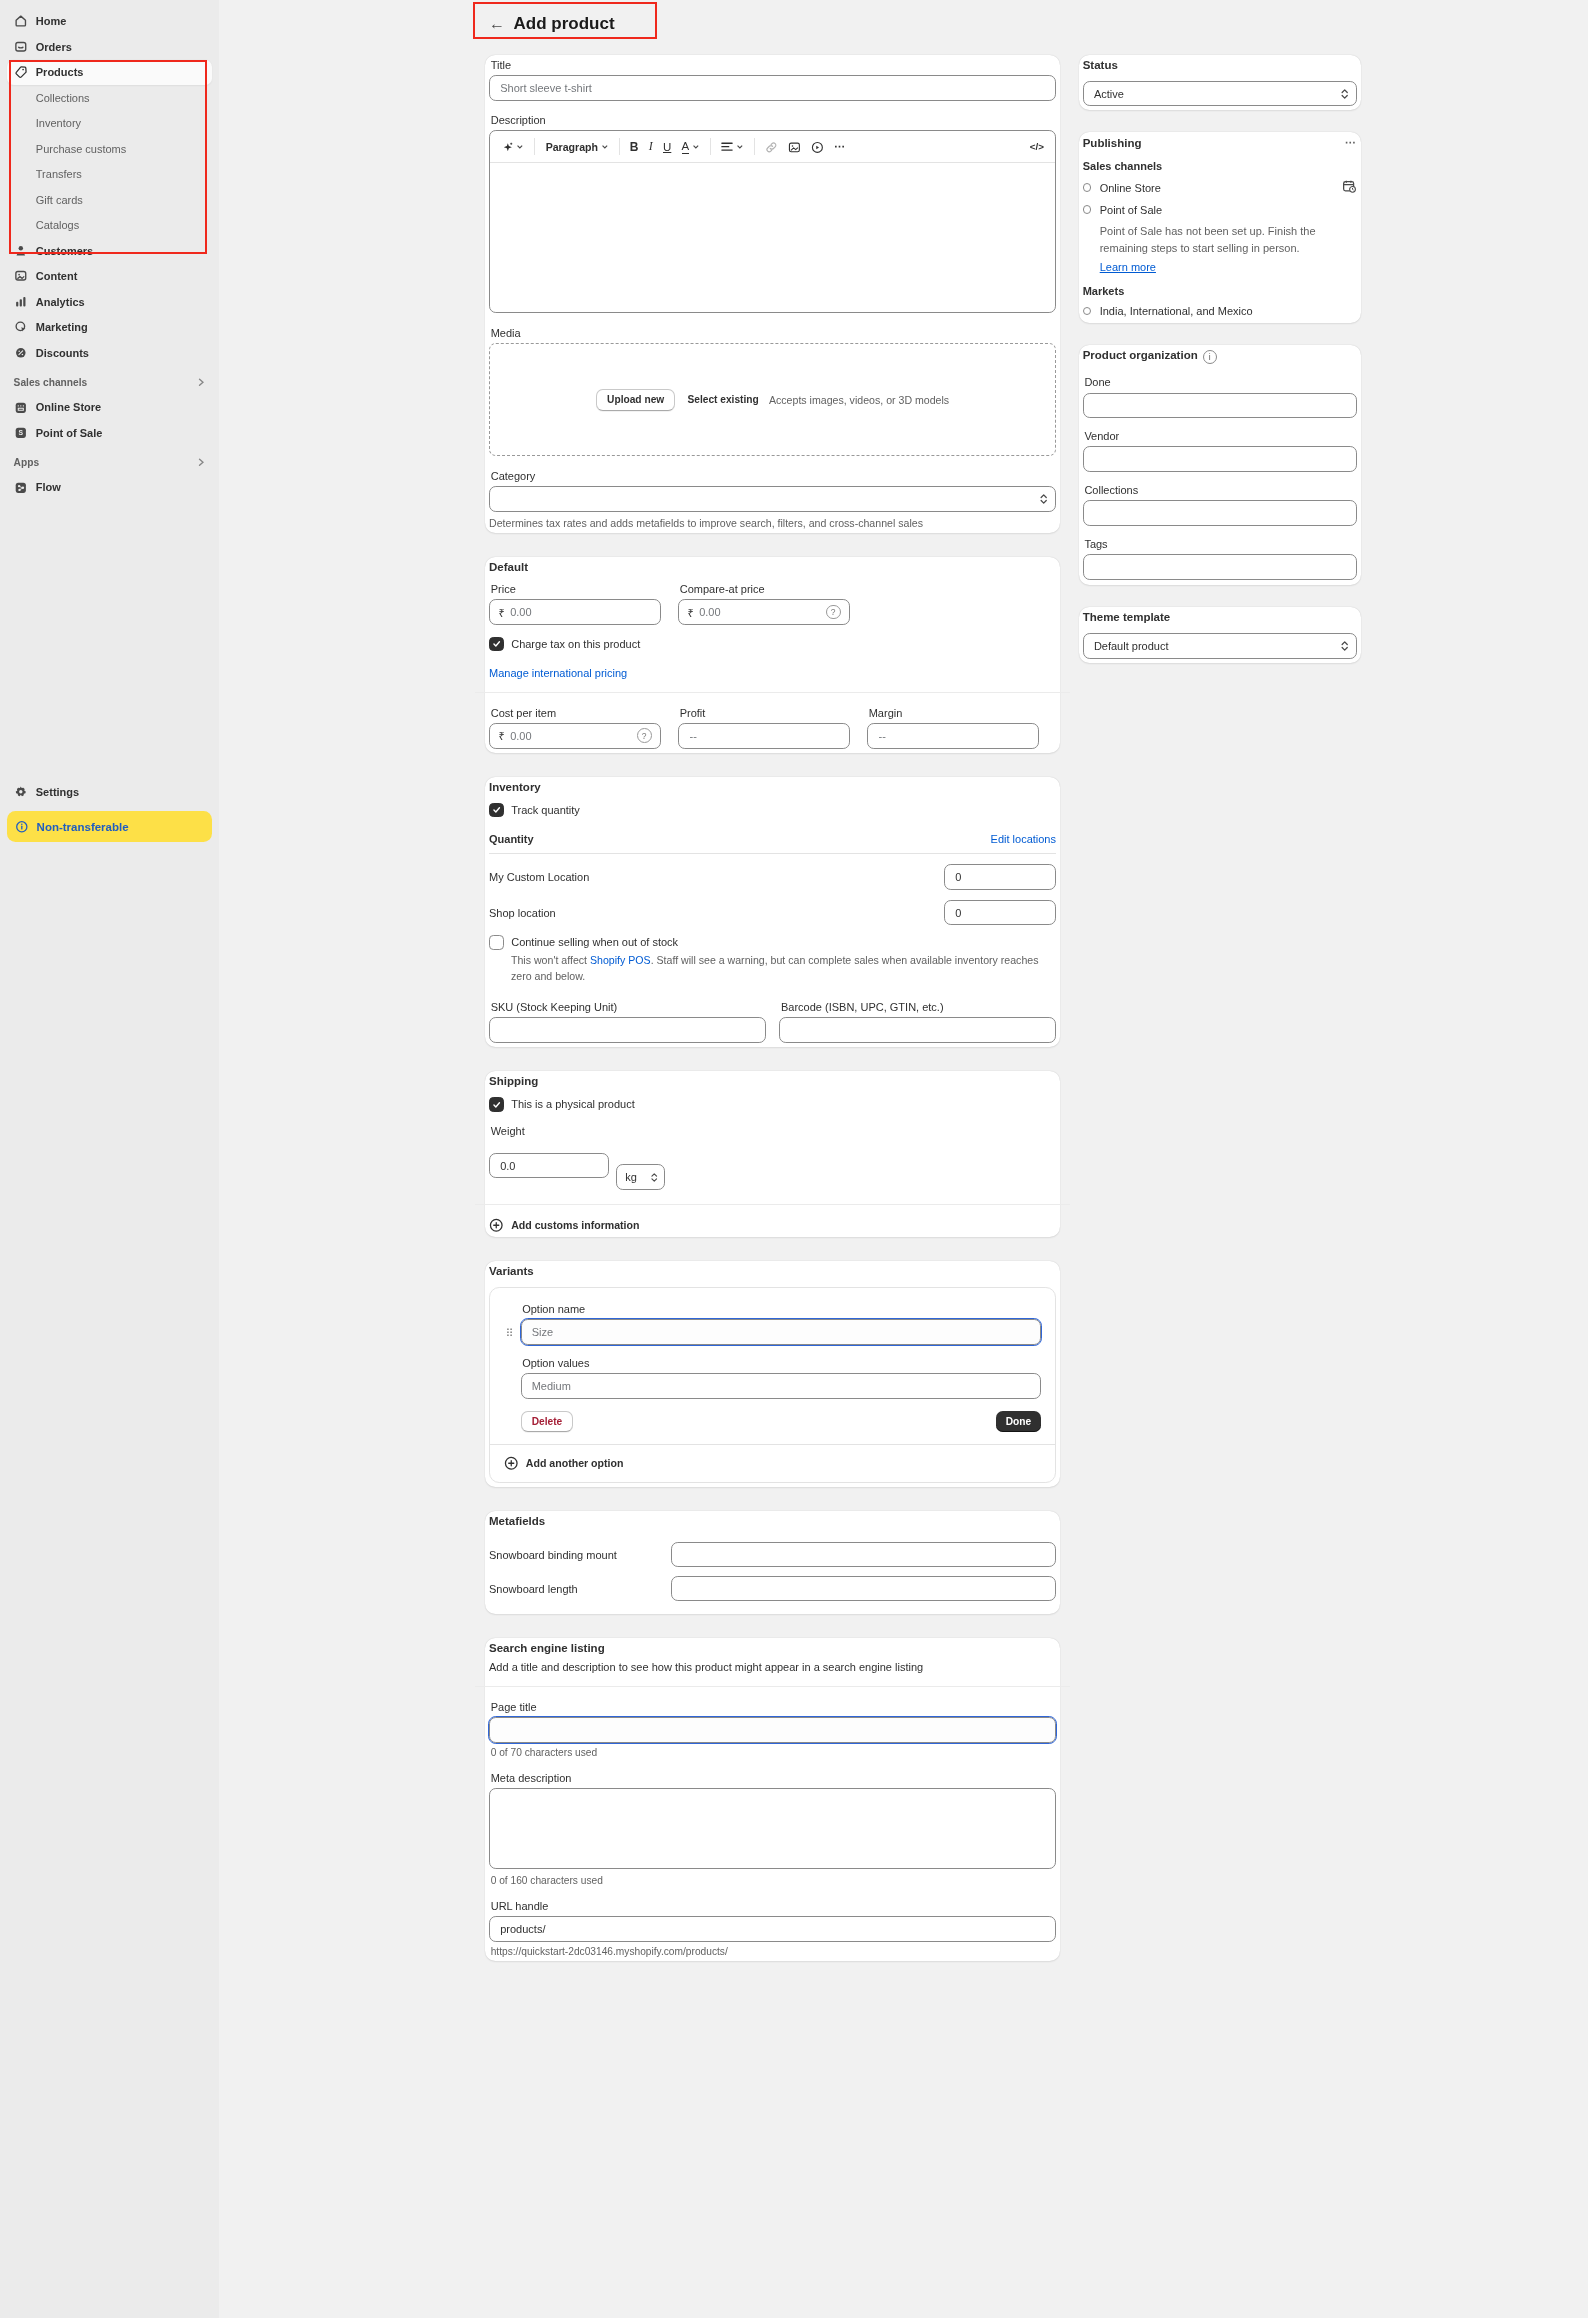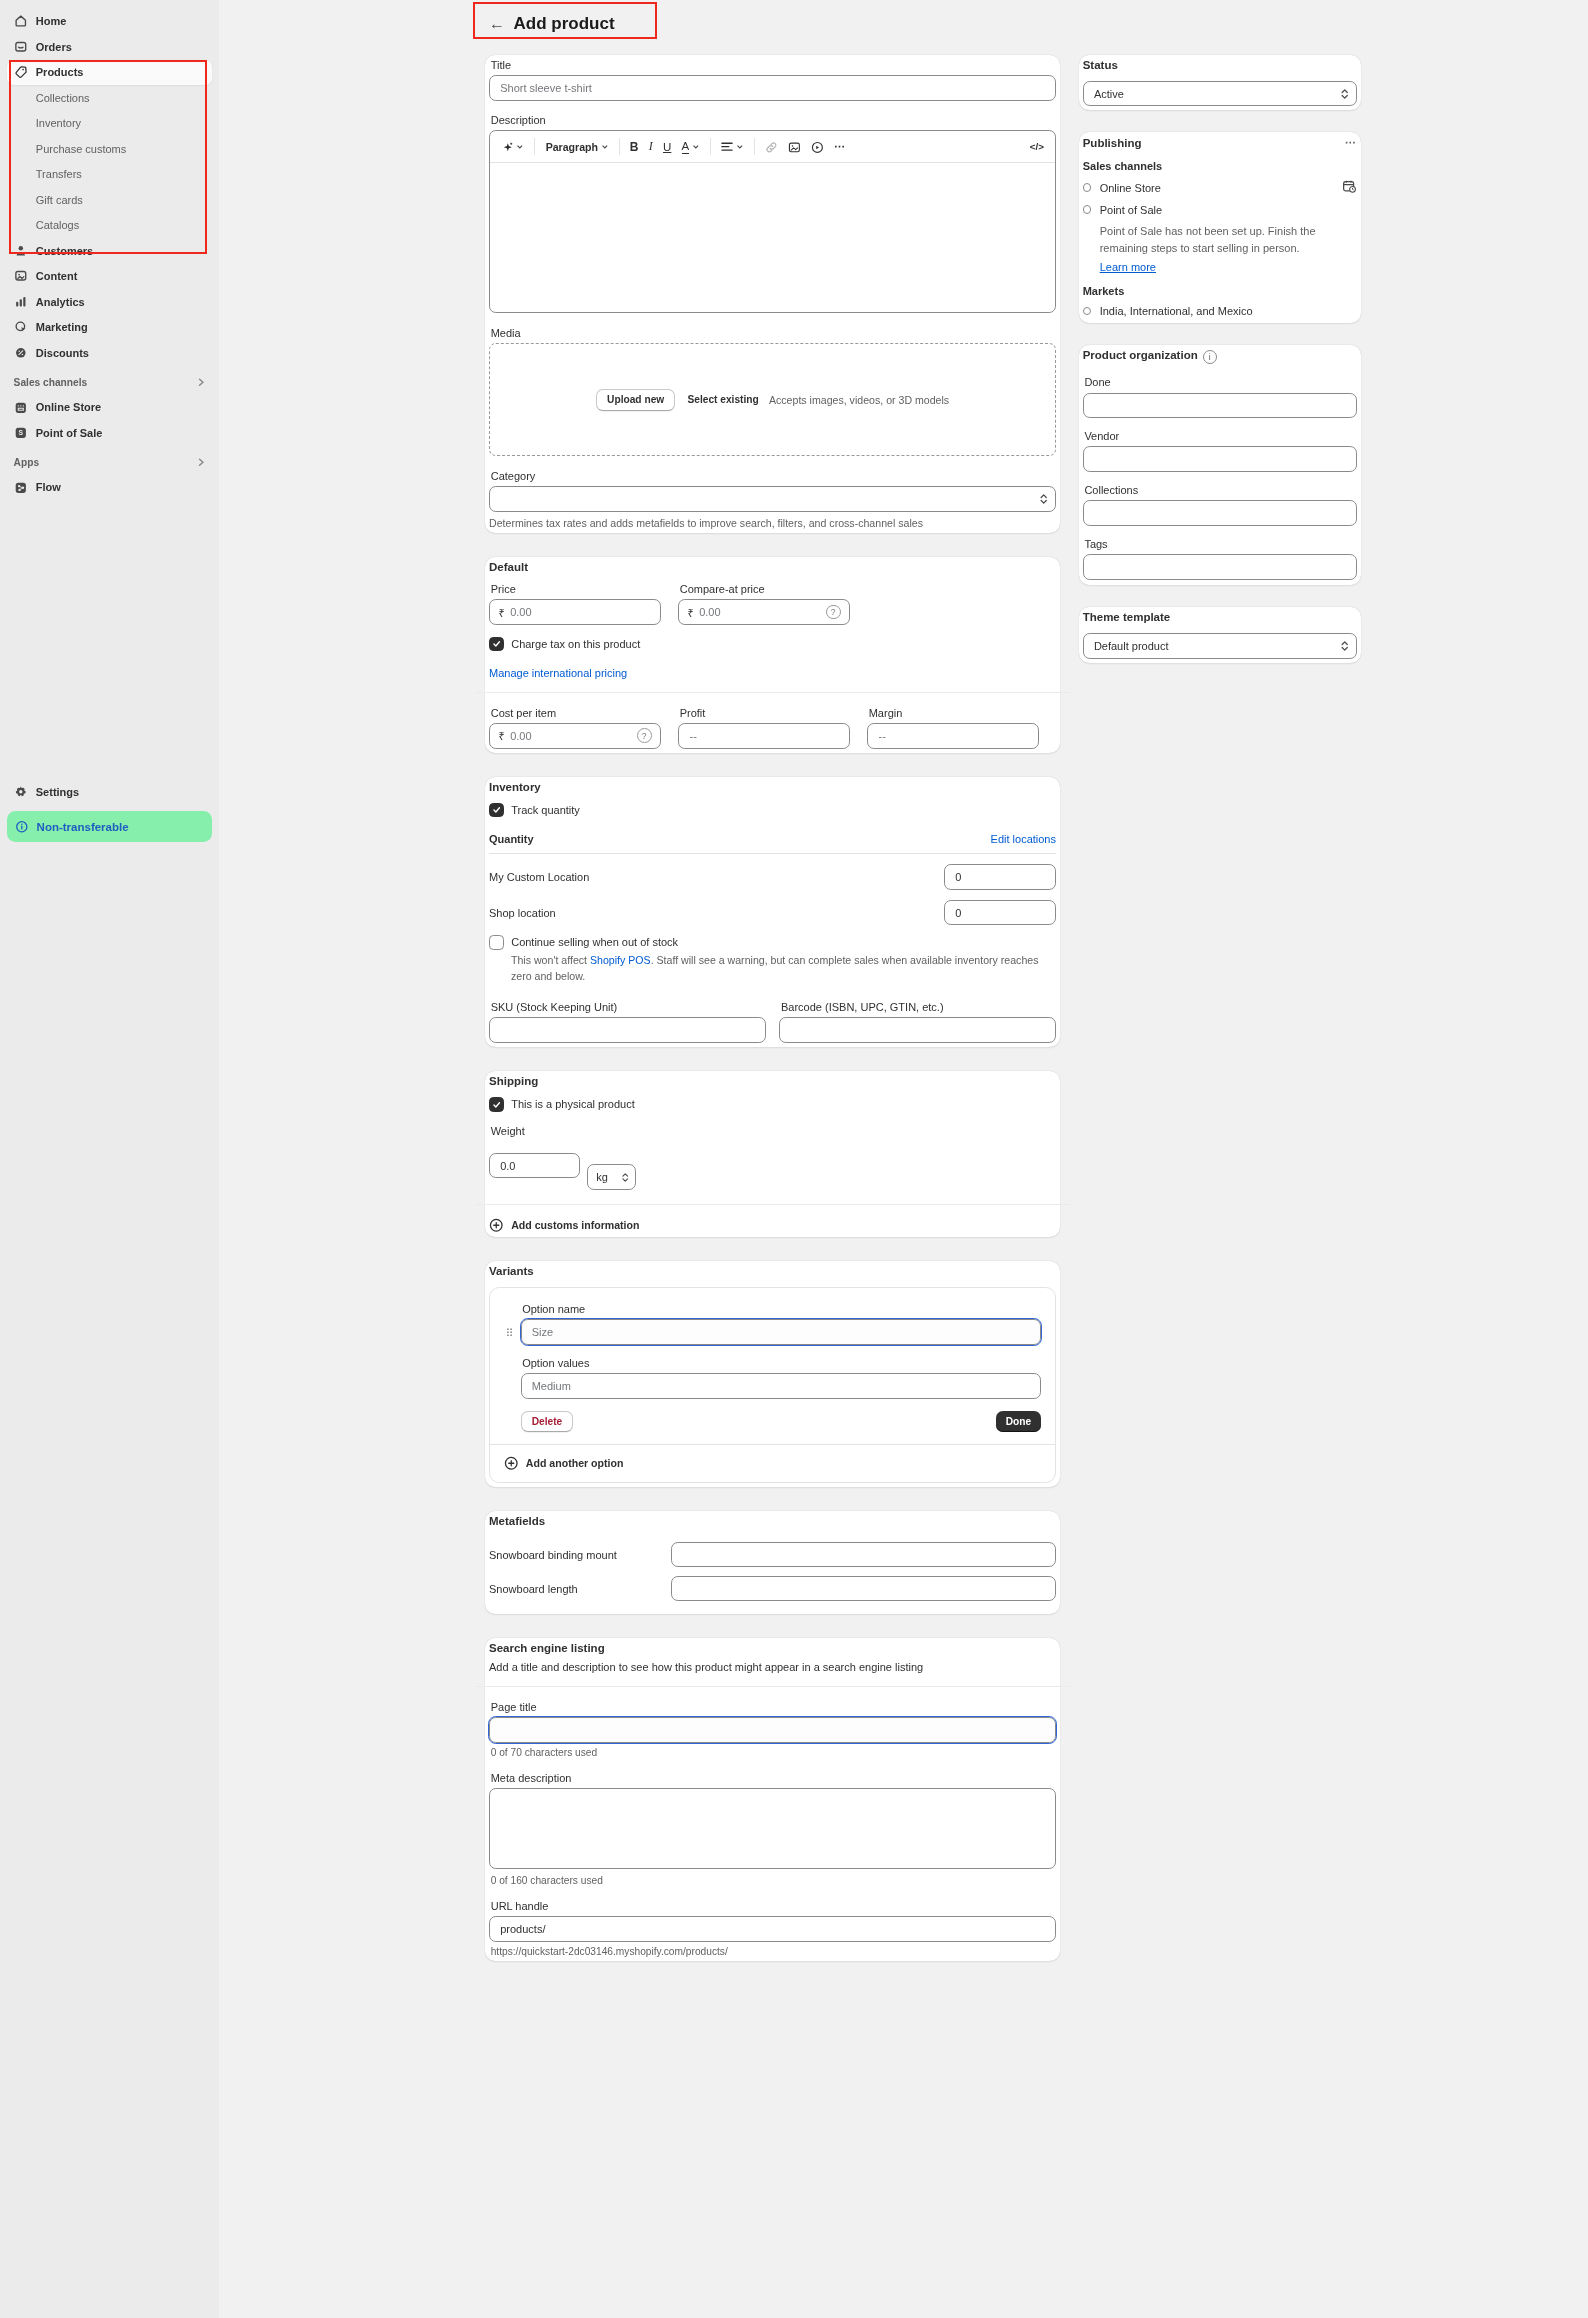--- a/index.html
+++ b/index.html
@@ -13,21 +13,21 @@
   
   .sidebar{position:absolute;left:0;top:0;width:219px;height:100%;background:#ebebeb;padding-top:8.5px;box-sizing:border-box;}
   .nav-item{display:flex;align-items:center;height:25.5px;margin:0 6.8px;padding:0 6.8px;border-radius:6.8px;cursor:pointer;}
   .nav-item .ic{width:14.5px;height:14.5px;margin-right:7.7px;display:flex;align-items:center;justify-content:center;color:#4a4a4a;flex:0 0 14.5px;}
   .nav-item .lbl{font-weight:700;color:#303030;font-size:11px;}
   .nav-item.selected{background:#fafafa;box-shadow:0 0.9px 1.7px rgba(0,0,0,.06);}
   .nav-sub{display:flex;align-items:center;height:25.5px;margin:0 6.8px;padding:0 6.8px 0 29px;border-radius:6.8px;color:#616161;font-size:11px;cursor:pointer;}
   .nav-head{display:flex;align-items:center;justify-content:space-between;height:24px;margin:5.1px 6.8px 0 6.8px;padding:0 6.8px;color:#616161;font-size:10.2px;font-weight:700;}
   .nav-head .chev{color:#868686;}
   .sidebar-bottom{position:absolute;left:0;top:779px;width:219px;}
-  .badge-pill{display:flex;align-items:center;height:31px;margin:6.8px 6.8px 0 6.8px;padding:0 8.5px;border-radius:8.5px;background:#86efac;color:#1f5dc2;font-weight:700;font-size:11.5px;}
+  .badge-pill{display:flex;align-items:center;height:31px;margin:6.8px 6.8px 0 6.8px;padding:0 8.5px;border-radius:8.5px;background:#fde047;color:#1f5dc2;font-weight:700;font-size:11.5px;}
   .badge-pill .ic{margin-right:7.7px;display:flex;}
   
   .anno{position:absolute;border:2.6px solid #ef281c;pointer-events:none;z-index:50;}
   
   .content{position:absolute;left:219px;top:0;width:1369px;}
   .page-header{display:flex;align-items:center;height:48px;padding-left:270px;box-sizing:border-box;}
   .back-arrow{font-size:16px;color:#4a4a4a;margin-right:8.5px;cursor:pointer;}
   .page-title{font-size:17px;font-weight:700;color:#1a1a1a;}
   .columns{display:flex;gap:18.7px;margin-left:266px;margin-top:6.8px;padding-bottom:25.5px;}
   .main-col{width:575px;display:flex;flex-direction:column;gap:24px;}
@@ -479,21 +479,21 @@
         <div class="chk-row">
           <span class="chk checked">
             <svg width="9.4" height="9.4" viewBox="0 0 12 12">
                 <path d="m2.5 6.5 2.4 2.4 4.6-5.4" fill="none" stroke="#fff" stroke-width="1.8" stroke-linecap="round" stroke-linejoin="round"></path>
               </svg>
           </span>
           <span class="chk-lbl">This is a physical product</span>
         </div>
         <label class="fld-label" style="margin-top:13.6px;">Weight</label>
         <div style="display:flex;gap:6.8px;align-items:center;">
-          <input class="tin" style="width: 91px;" value="0.0">
+          <input class="tin" style="width: 120px;" value="0.0">
           <div class="select" style="width:49px;padding:0 5.1px 0 8.5px;margin-top:23px;">
             <span class="val">kg</span>
             <span class="unfold">
               <svg width="8.5" height="11" viewBox="0 0 11 14">
                   <path d="m2.5 5.2 3-3 3 3M2.5 8.8l3 3 3-3" fill="none" stroke="#4a4a4a" stroke-width="1.5" stroke-linecap="round" stroke-linejoin="round"></path>
                 </svg>
             </span>
           </div>
         </div>
         <div class="divider"></div>

